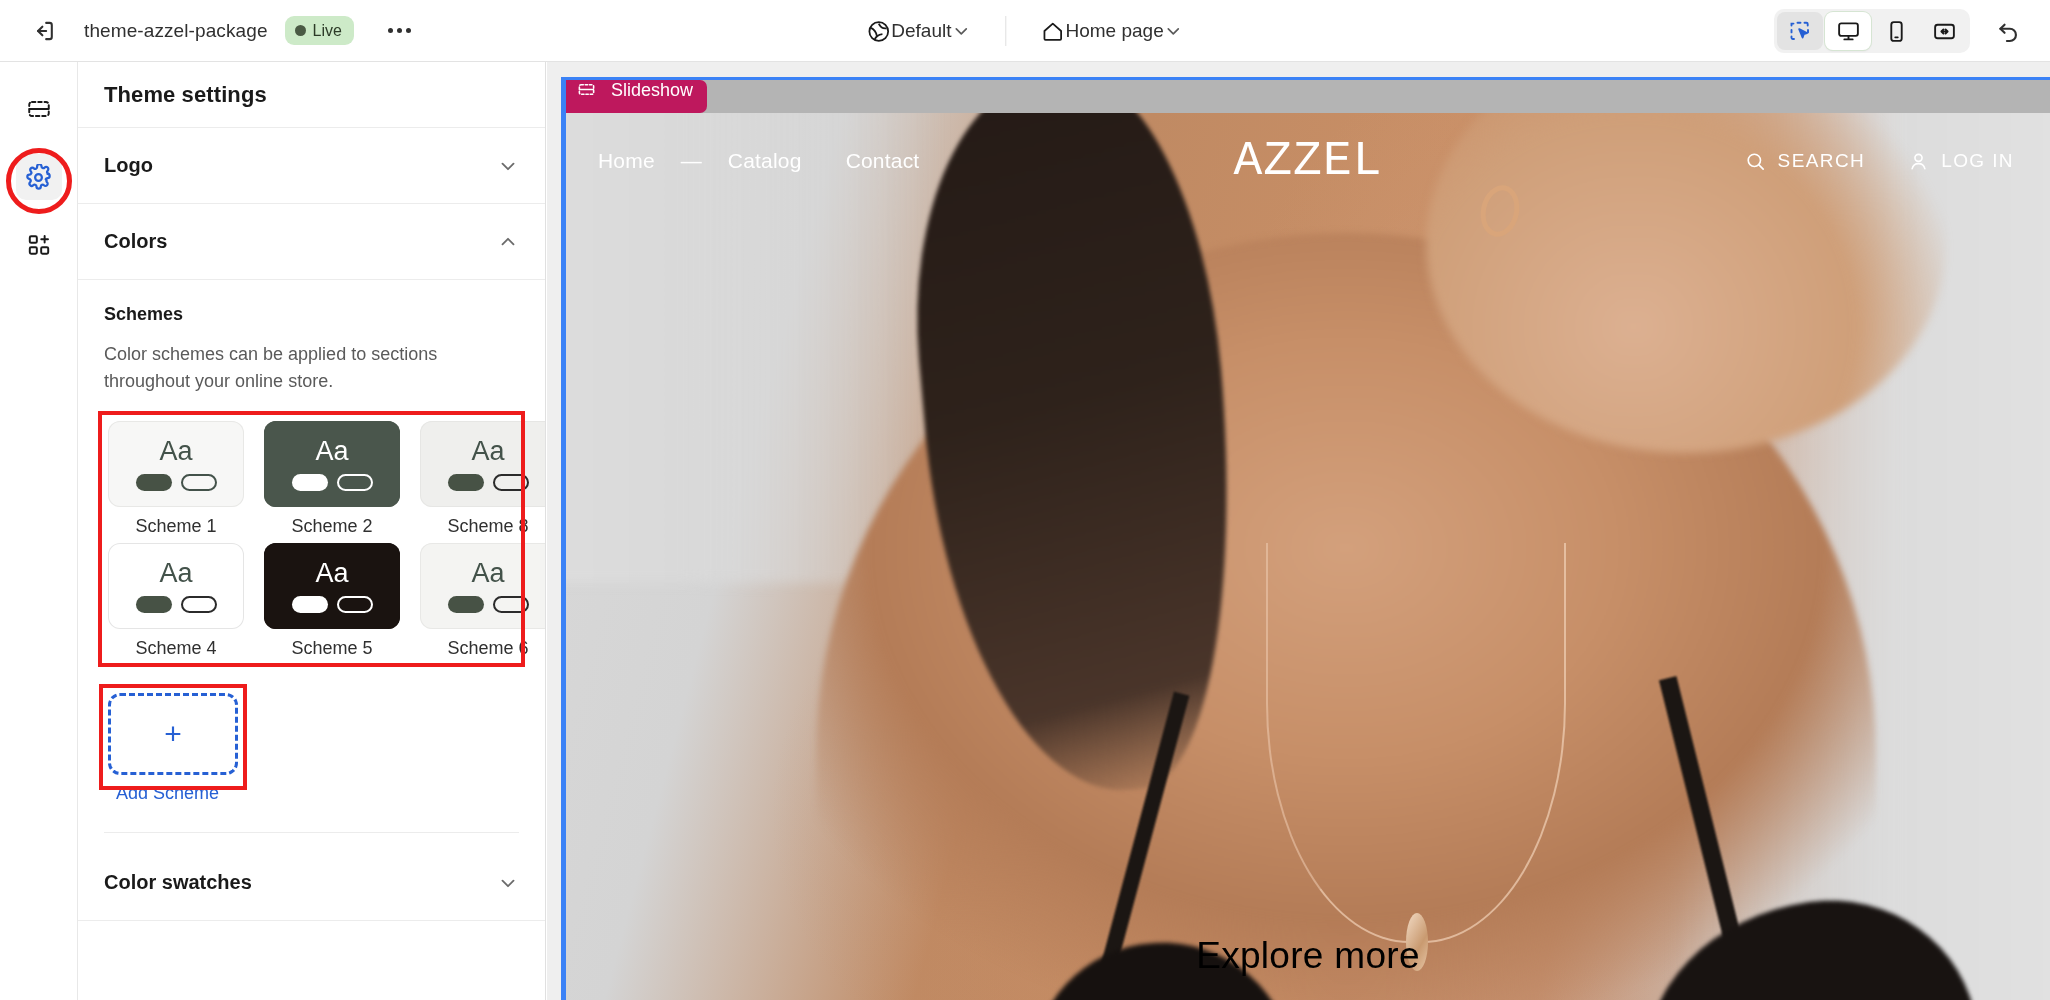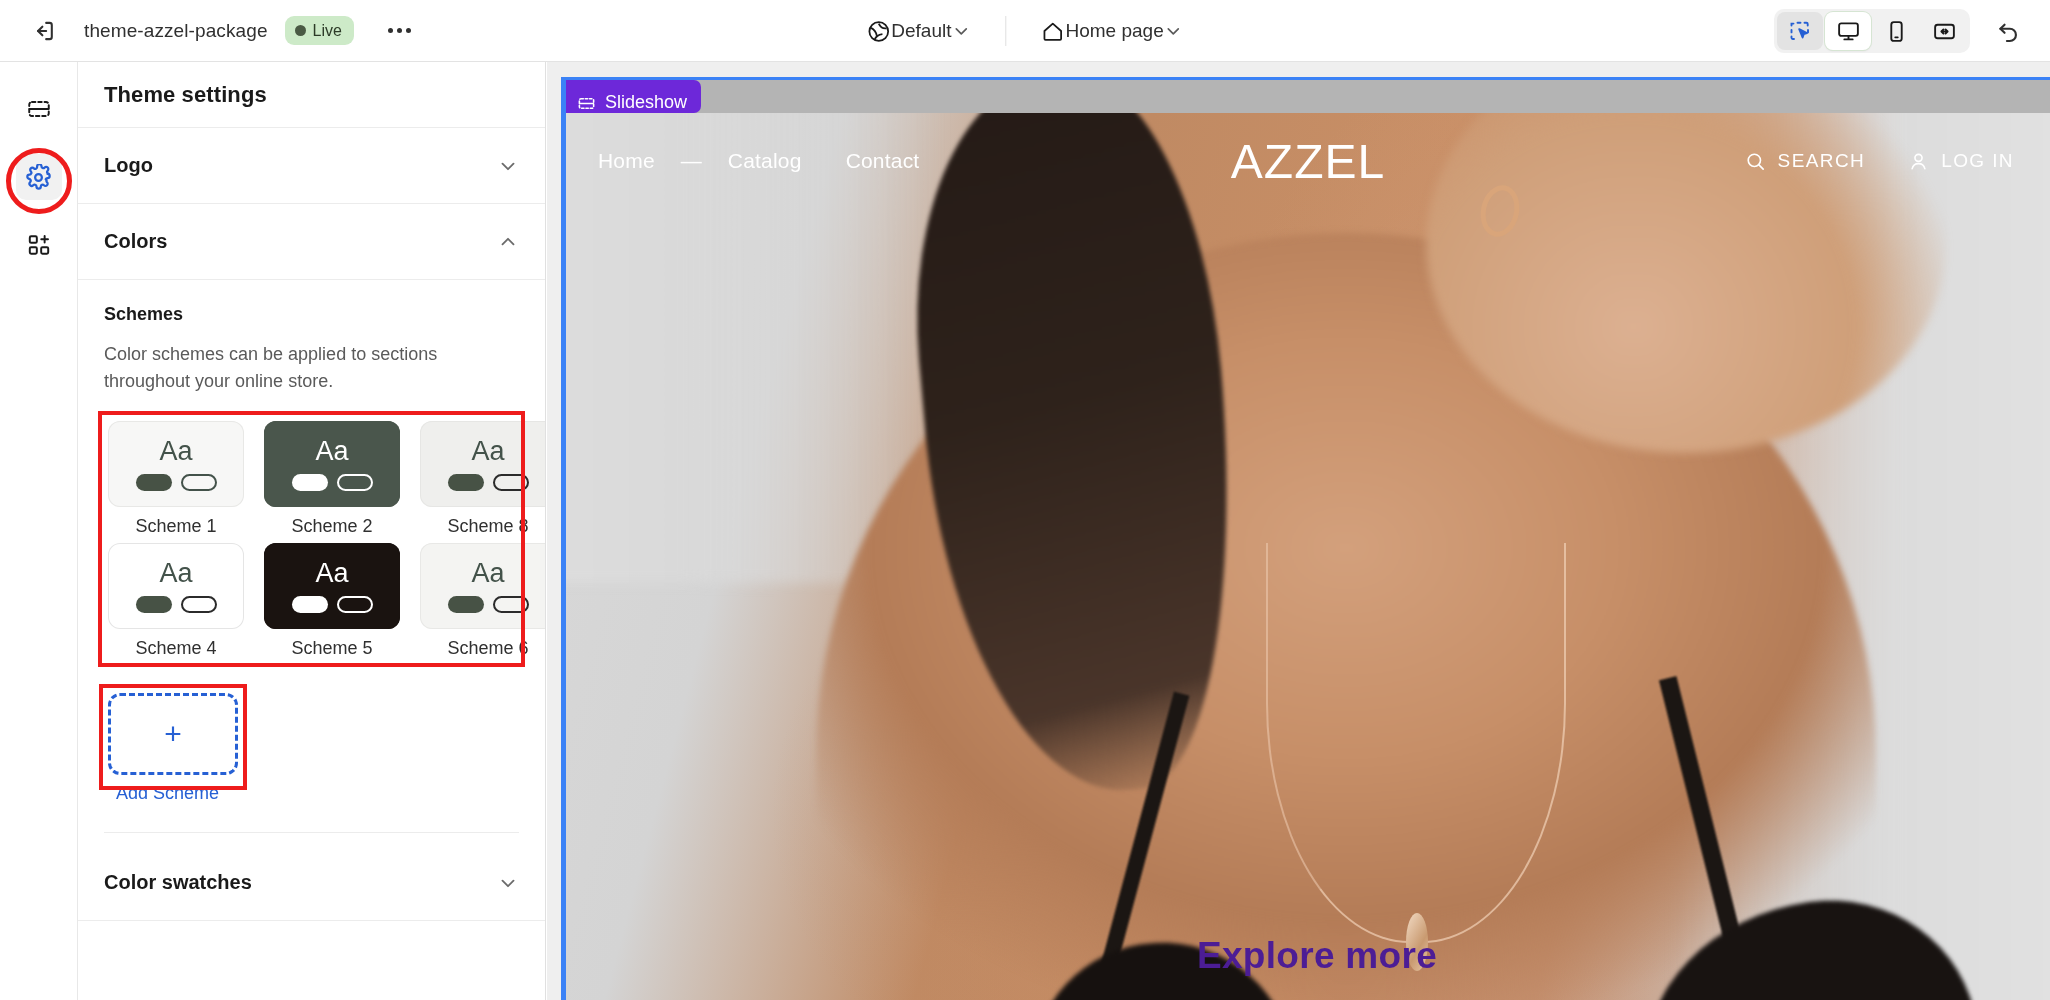--- a/index.html
+++ b/index.html
@@ -182,22 +182,22 @@
   .frame {
     position: absolute; left: 14px; top: 15px;
     width: 1489px; height: 930px;
     border-left: 5px solid #3b82f6;
     border-top: 3px solid #3b82f6;
     background: #b4b4b4;
     overflow: hidden;
   }
   .sec-badge {
     position: absolute; left: 0; top: 0;
-    height: 33px; background: #6d28d9; color: #fff;
-    display: flex; align-items: flex-end; gap: 9px;
+    height: 33px; background: #be185d; color: #fff;
+    display: flex; align-items: flex-start; gap: 15px;
     padding: 0 14px 0 11px;
     border-radius: 0 7px 7px 0;
     font-size: 18px; z-index: 20; cursor: pointer;
   }
 
   .hero {
     position: absolute; left: 0; top: 33px;
     width: 1484px; height: 897px;
     background:
       radial-gradient(ellipse 52% 62% at 46% 78%, rgba(192,134,96,.55) 0%, rgba(192,134,96,0) 62%),
@@ -284,34 +284,34 @@
     width: 1484px; height: 96px;
     display: flex; align-items: center;
     padding: 0 36px 0 32px; z-index: 12;
   }
   .nav-left { display: flex; align-items: center; gap: 26px; }
   .nav-link { color: #fff; font-size: 21px; cursor: pointer; letter-spacing: .2px;}
   .nav-dash { color: #fff; font-size: 21px; }
   .brand {
     position: absolute; left: 50%; transform: translateX(-50%);
     color: #fff; font-size: 48px; letter-spacing: 1px;
-    font-weight: 300; font-family: Liberation Sans, sans-serif;
+    font-weight: 300; font-family: Liberation Mono, monospace;
   }
   .nav-right {
     margin-left: auto; display: flex; align-items: flex-end; gap: 42px;
   }
   .nav-act {
     display: flex; align-items: center; gap: 11px;
     color: #fff; font-size: 19px; letter-spacing: 1.4px; cursor: pointer;
   }
 
   .explore {
     position: absolute; left: 50%; transform: translateX(-50%);
-    top: 855px; color: #4c1d95; font-size: 37px; font-weight: 700;
-    letter-spacing: .3px; z-index: 12; white-space: nowrap; margin-left: 9px;
+    top: 855px; color: #000000; font-size: 37px; font-weight: 400;
+    letter-spacing: .3px; z-index: 12; white-space: nowrap;
   }
 
   svg { display: block; }
 </style>
 </head>
 <body>
 
 <div class="topbar">
 
   <div class="tb-exit">

